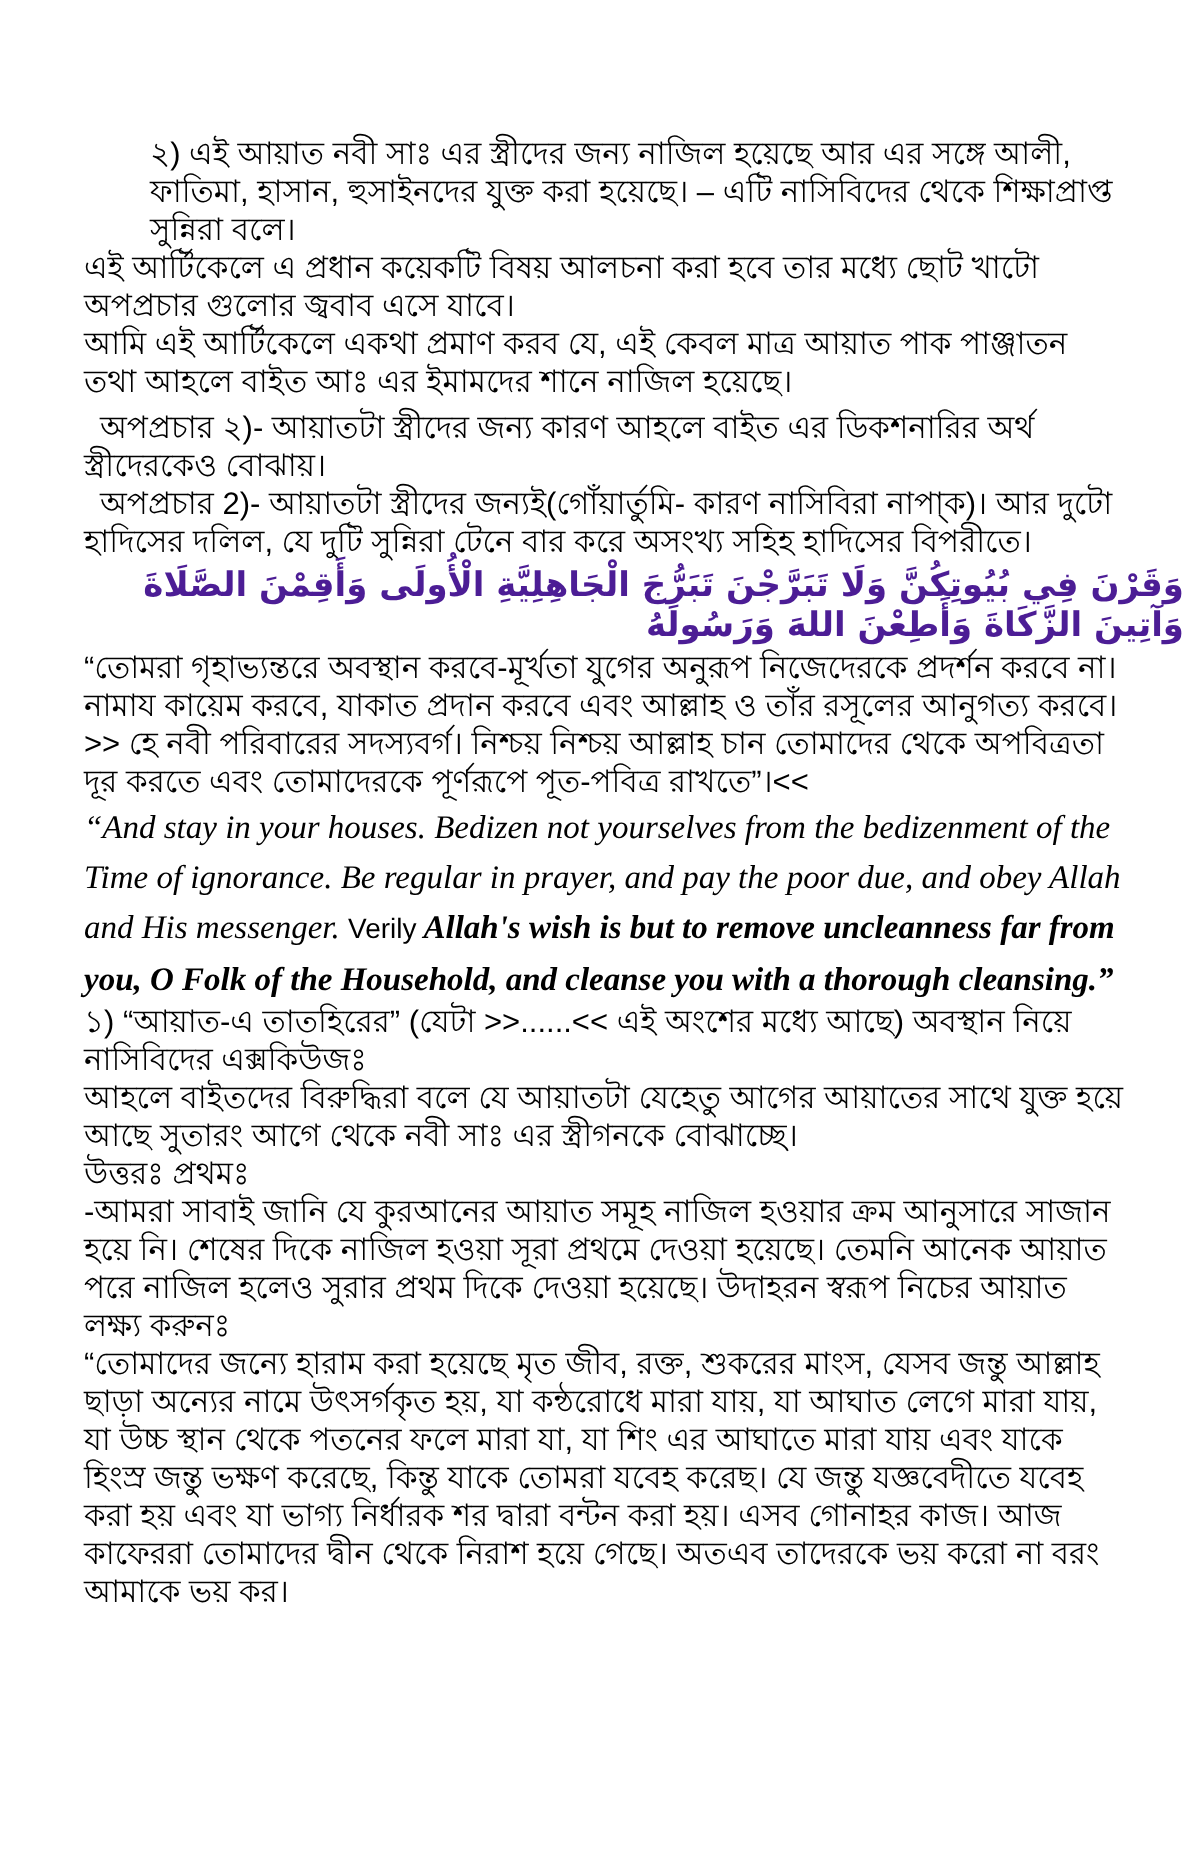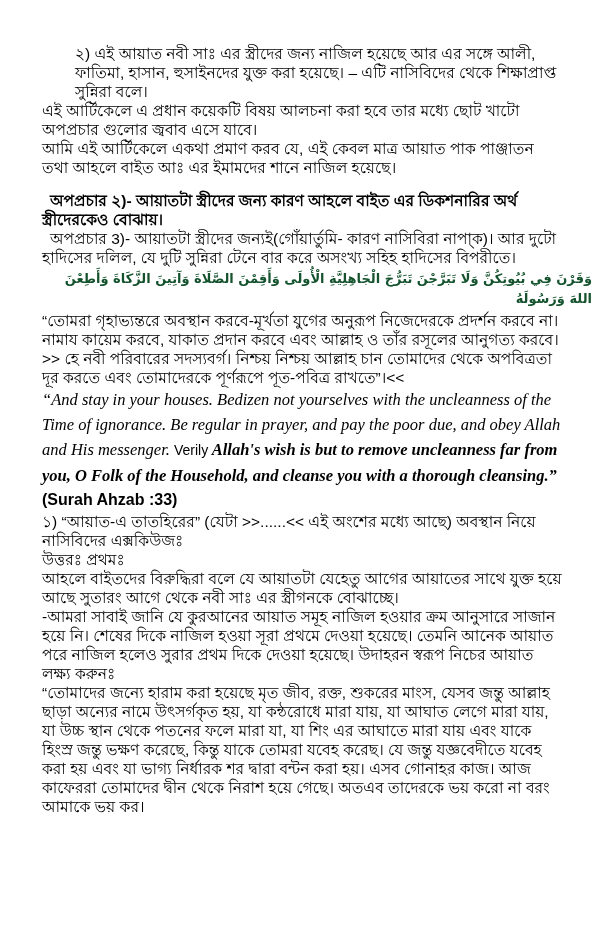--- a/index.html
+++ b/index.html
@@ -1,37 +1,37 @@
 <!DOCTYPE html>
 <html lang="bn"><head>
 <meta charset="utf-8">
 <style>
   html, body { margin: 0; padding: 0; background: #ffffff; }
   .page {
     width: 600px;
     height: 935px;
     box-sizing: border-box;
     background: #ffffff;
-    padding: 44px 38px 0 42px;
+    padding: 68px 38px 0 42px;
     overflow: hidden;
     color: #000000;
     font-family: "Liberation Sans", "DejaVu Sans", sans-serif;
   }
   p { margin: 0; }
   .bn {
     font-size: 15.5px;
     line-height: 19px;
     text-align: left;
   }
   .indent-num { padding-left: 33px; }
   .ti { text-indent: 8px; }
-  .gap-top { margin-top: 14px; font-weight: bold; }
+  .gap-top { margin-top: 4px; }
   .arabic {
-    color: #14532d;
-    font-size: 13px;
+    color: #4c1d95;
+    font-size: 17px;
     line-height: 20px;
     font-weight: bold;
     margin: 2px -30px 2px 0;
     font-family: "DejaVu Sans", sans-serif;
   }
   .ar1 { text-align: right; direction: rtl; }
   .ar2 { text-align: right; direction: ltr; }
   .ar2 span { unicode-bidi: isolate; }
   .en {
     font-family: "Liberation Serif", "DejaVu Serif", serif;
@@ -56,33 +56,32 @@
 </head>
 <body>
 
 <div class="page">
 
   <p class="bn indent-num">২) এই আয়াত নবী সাঃ এর স্ত্রীদের জন্য নাজিল হয়েছে আর এর সঙ্গে আলী, ফাতিমা, হাসান,  হুসাইনদের যুক্ত করা হয়েছে। – এটি নাসিবিদের থেকে শিক্ষাপ্রাপ্ত সুন্নিরা বলে।</p>
   <p class="bn">এই আর্টিকেলে এ প্রধান কয়েকটি বিষয় আলচনা করা হবে তার মধ্যে ছোট খাটো অপপ্রচার গুলোর জ্ববাব এসে যাবে।</p>
   <p class="bn">আমি এই আর্টিকেলে একথা প্রমাণ করব যে, এই কেবল মাত্র আয়াত পাক পাঞ্জাতন তথা আহলে বাইত আঃ এর ইমামদের শানে নাজিল হয়েছে।</p>
 
   <p class="bn ti gap-top">অপপ্রচার ২)- আয়াতটা স্ত্রীদের জন্য কারণ আহলে বাইত এর ডিকশনারির অর্থ স্ত্রীদেরকেও বোঝায়।</p>
-  <p class="bn ti">অপপ্রচার 3)- আয়াতটা স্ত্রীদের জন্যই(গোঁয়ার্তুমি- কারণ নাসিবিরা নাপা্ক)। আর দুটো হাদিসের দলিল, যে দুটি সুন্নিরা টেনে বার করে অসংখ্য সহিহ হাদিসের বিপরীতে।</p>
+  <p class="bn ti">অপপ্রচার 2)- আয়াতটা স্ত্রীদের জন্যই(গোঁয়ার্তুমি- কারণ নাসিবিরা নাপা্ক)। আর দুটো হাদিসের দলিল, যে দুটি সুন্নিরা টেনে বার করে অসংখ্য সহিহ হাদিসের বিপরীতে।</p>
 
   <div class="arabic">
     <div class="ar1" dir="rtl">وَقَرْنَ فِي بُيُوتِكُنَّ وَلَا تَبَرَّجْنَ تَبَرُّجَ الْجَاهِلِيَّةِ الْأُولَى وَأَقِمْنَ الصَّلَاةَ وَآتِينَ الزَّكَاةَ وَأَطِعْنَ اللهَ وَرَسُولَهُ</div>
   </div>
 
   <p class="bn">“তোমরা গৃহাভ্যন্তরে অবস্থান করবে-মূর্খতা যুগের অনুরূপ নিজেদেরকে প্রদর্শন করবে না। নামায কায়েম করবে, যাকাত প্রদান করবে এবং আল্লাহ ও তাঁর রসূলের আনুগত্য করবে।&gt;&gt; হে নবী পরিবারের সদস্যবর্গ। নিশ্চয় নিশ্চয় আল্লাহ চান তোমাদের থেকে অপবিত্রতা দূর করতে এবং তোমাদেরকে পূর্ণরূপে পূত-পবিত্র রাখতে”।&lt;&lt;</p>
 
-  <p class="en"><span>“And stay in your houses. Bedizen not yourselves with the uncleanness of the</span><br><span>Time of ignorance. Be regular in prayer, and pay the poor due, and obey Allah and His messenger.</span>
+  <p class="en"><span>“And stay in your houses. Bedizen not yourselves from the bedizenment of the</span><br><span>Time of ignorance. Be regular in prayer, and pay the poor due, and obey Allah and His messenger.</span>
     <span class="verily">Verily</span><span class="enb"> Allah's wish is but to remove uncleanness far from you, O Folk of the Household, and cleanse you with a thorough cleansing.”</span></p>
 
-  <p class="surah">(Surah Ahzab :33)</p>
 
   <p class="bn">১) “আয়াত-এ তাতহিরের” (যেটা &gt;&gt;......&lt;&lt; এই অংশের মধ্যে আছে) অবস্থান নিয়ে নাসিবিদের এক্সকিউজঃ</p>
+  <p class="bn">আহলে বাইতদের বিরুদ্ধিরা বলে যে আয়াতটা যেহেতু আগের আয়াতের সাথে যুক্ত হয়ে আছে সুতারং আগে থেকে নবী সাঃ এর স্ত্রীগনকে বোঝাচ্ছে।</p>
   <p class="bn">উত্তরঃ প্রথমঃ</p>
-  <p class="bn">আহলে বাইতদের বিরুদ্ধিরা বলে যে আয়াতটা যেহেতু আগের আয়াতের সাথে যুক্ত হয়ে আছে সুতারং আগে থেকে নবী সাঃ এর স্ত্রীগনকে বোঝাচ্ছে।</p>
   <p class="bn">-আমরা সাবাই জানি যে কুরআনের আয়াত সমূহ নাজিল হওয়ার ক্রম আনুসারে সাজান হয়ে নি। শেষের দিকে নাজিল হওয়া সূরা প্রথমে দেওয়া হয়েছে। তেমনি আনেক আয়াত পরে নাজিল হলেও সুরার প্রথম দিকে দেওয়া হয়েছে। উদাহরন স্বরূপ নিচের আয়াত লক্ষ্য করুনঃ</p>
 
   <p class="bn"><span>“তোমাদের জন্যে হারাম করা হয়েছে মৃত জীব, রক্ত, শুকরের মাংস, যেসব জন্তু আল্লাহ ছাড়া অন্যের নামে উৎসর্গকৃত হয়, যা কন্ঠরোধে মারা যায়, যা আঘাত লেগে মারা যায়, যা উচ্চ স্থান থেকে পতনের ফলে মারা যা, যা শিং এর আঘাতে মারা যায় এবং যাকে হিংস্র জন্তু ভক্ষণ করেছে, কিন্তু যাকে তোমরা যবেহ করেছ। যে জন্তু যজ্ঞবেদীতে যবেহ করা হয় এবং যা ভাগ্য নির্ধারক শর দ্বারা বন্টন করা হয়। এসব গোনাহর কাজ। আজ কাফেররা তোমাদের দ্বীন থেকে নিরাশ হয়ে গেছে। অতএব তাদেরকে ভয় করো না বরং আমাকে ভয় কর। </span></p>
 
 </div>
 
 </body></html>

